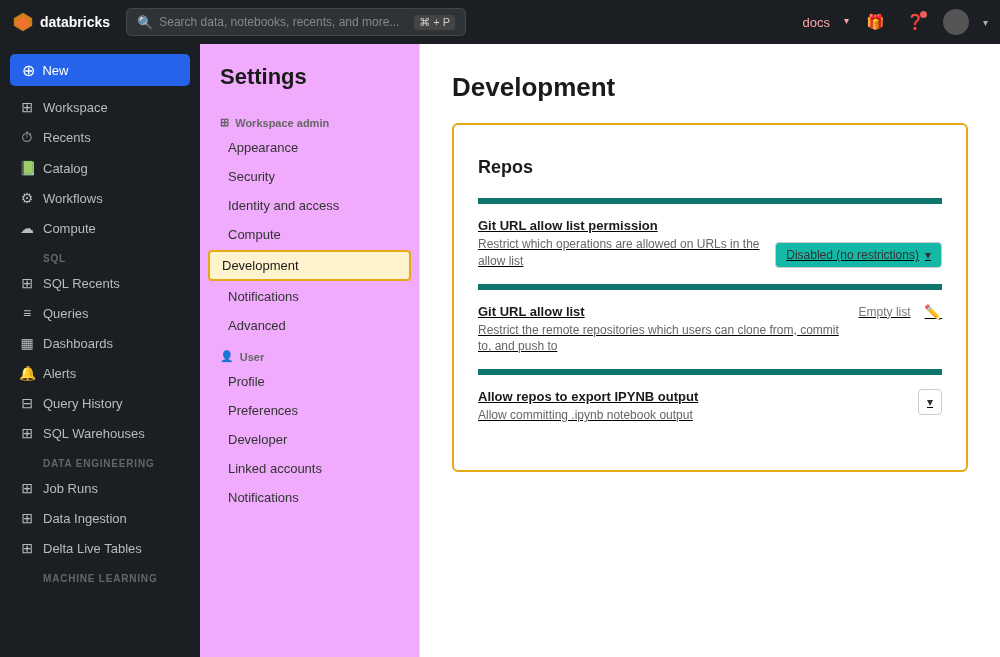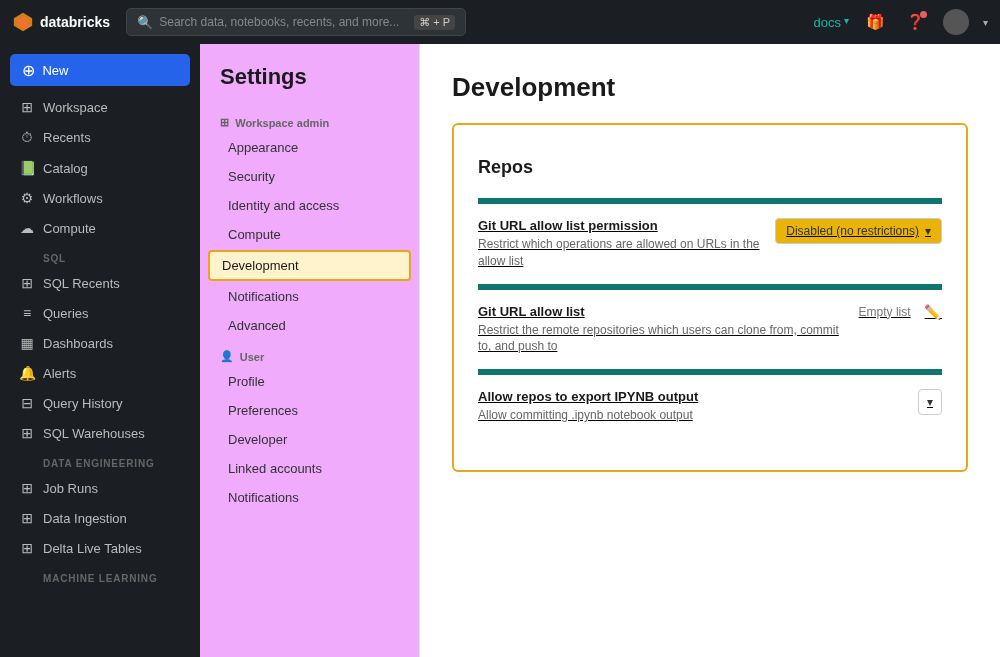--- a/index.html
+++ b/index.html
@@ -61,22 +61,22 @@
     }
     .topnav-right-avatar {
       width: 26px;
       height: 26px;
       background: #555;
       border-radius: 50%;
     }
     .topnav-docs {
       display: flex;
       align-items: flex-start;
-      gap: 3px;
-      color: #14b8a6;
+      gap: 14px;
+      color: #fca5a5;
       font-size: 13px;
     }
     .topnav-icon-btn {
       width: 26px;
       height: 26px;
       display: flex;
       align-items: center;
       justify-content: center;
       color: #ccc;
       font-size: 15px;
@@ -255,23 +255,24 @@
     }
     .dropdown-btn {
       display: flex;
       align-items: flex-start;
       gap: 6px;
       border: 1px solid #ccc;
       border-radius: 4px;
       padding: 5px 10px;
       font-size: 12px;
       color: #333;
-      background: #eab308;
+      background: #14b8a6;
       cursor: pointer;
       white-space: nowrap;
+      margin-top: 24px;
     }
     .dropdown-btn-small {
       border: 1px solid #ccc;
       border-radius: 4px;
       padding: 5px 8px;
       font-size: 12px;
       color: #333;
       background: #fff;
       cursor: pointer;
       display: flex;

